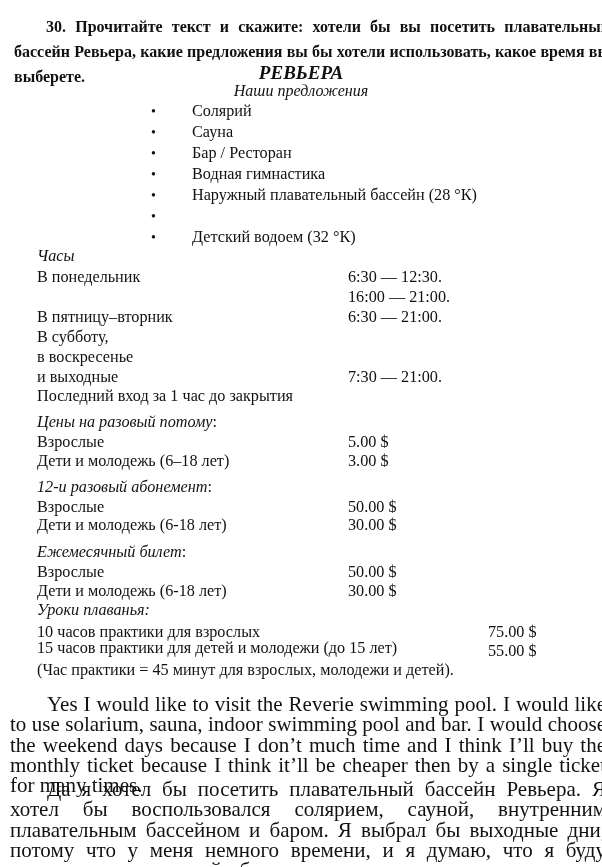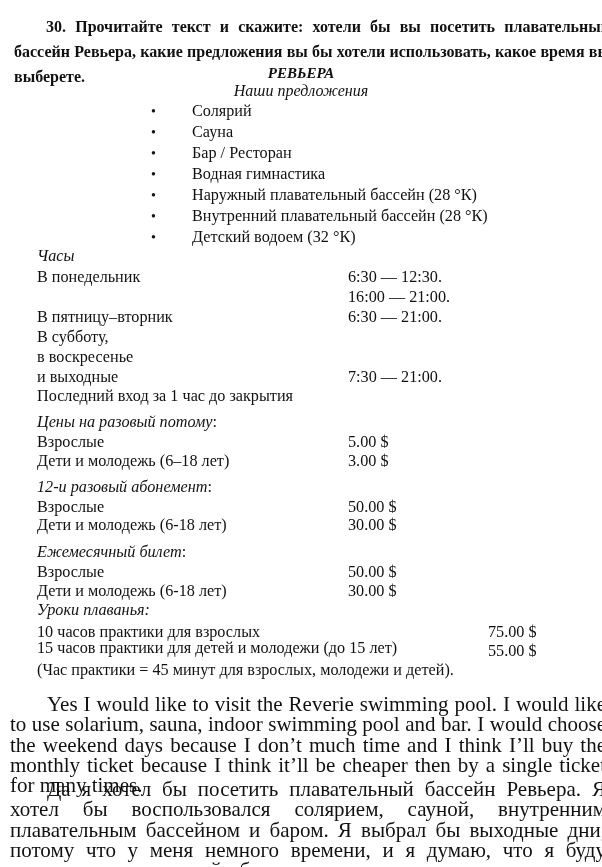--- a/index.html
+++ b/index.html
@@ -8,21 +8,21 @@
     font-family: "Liberation Serif", "DejaVu Serif", serif;
     color: #111111; font-size: 16.2px;
   }
   .task {
     position: absolute; left: 2px; top: 2px; width: 596px;
     font-weight: bold; font-size: 16px; line-height: 25px;
     text-align: justify; text-indent: 32px; margin: 12px;
   }
   .title {
     position: absolute; left: 0; width: 602px; top: 63px;
-    text-align: center; font-style: italic; font-weight: bold; font-size: 15px; line-height: 20px;
+    text-align: center; font-style: italic; font-weight: bold; font-size: 19px; line-height: 20px;
   }
   .subtitle {
     position: absolute; left: 0; width: 602px; top: 81px;
     text-align: center; font-style: italic; font-size: 16px; line-height: 20px;
   }
   .offers { position: absolute; left: 145px; top: 101px; margin: 0; padding: 0; list-style: none; }
   .offers li { height: 21px; line-height: 21px; position: relative; padding-left: 47px; white-space: nowrap; }
   .offers .bullet { position: absolute; left: 6px; top: 0; font-size: 14px; }
   .row { position: absolute; left: 37px; white-space: nowrap; line-height: 20px; height: 20px; }
   .val { position: absolute; white-space: nowrap; line-height: 20px; height: 20px; }
@@ -39,21 +39,21 @@
 
 <div class="title">РЕВЬЕРА</div>
 <div class="subtitle">Наши предложения</div>
 
 <ul class="offers">
   <li><span class="bullet">•</span><span>Солярий</span></li>
   <li><span class="bullet">•</span><span>Сауна</span></li>
   <li><span class="bullet">•</span><span>Бар / Ресторан</span></li>
   <li><span class="bullet">•</span><span>Водная гимнастика</span></li>
   <li><span class="bullet">•</span><span>Наружный плавательный бассейн (28 °К)</span></li>
-  <li><span class="bullet">•</span><span>Внутренний плавательный бассейн (28 °К)</span></li>
+  <li><span class="bullet">•</span></li>
   <li><span class="bullet">•</span><span>Детский водоем (32 °К)</span></li>
 </ul>
 
 <div class="row ital" style="top:246px">Часы</div>
 <div class="row" style="top:267px">В понедельник</div>
 <div class="val" style="top:267px;left:348px">6:30 — 12:30.</div>
 <div class="val" style="top:287px;left:348px">16:00 — 21:00.</div>
 <div class="row" style="top:307px">В пятницу–вторник</div>
 <div class="val" style="top:307px;left:348px">6:30 — 21:00.</div>
 <div class="row" style="top:327px">В субботу,</div>

